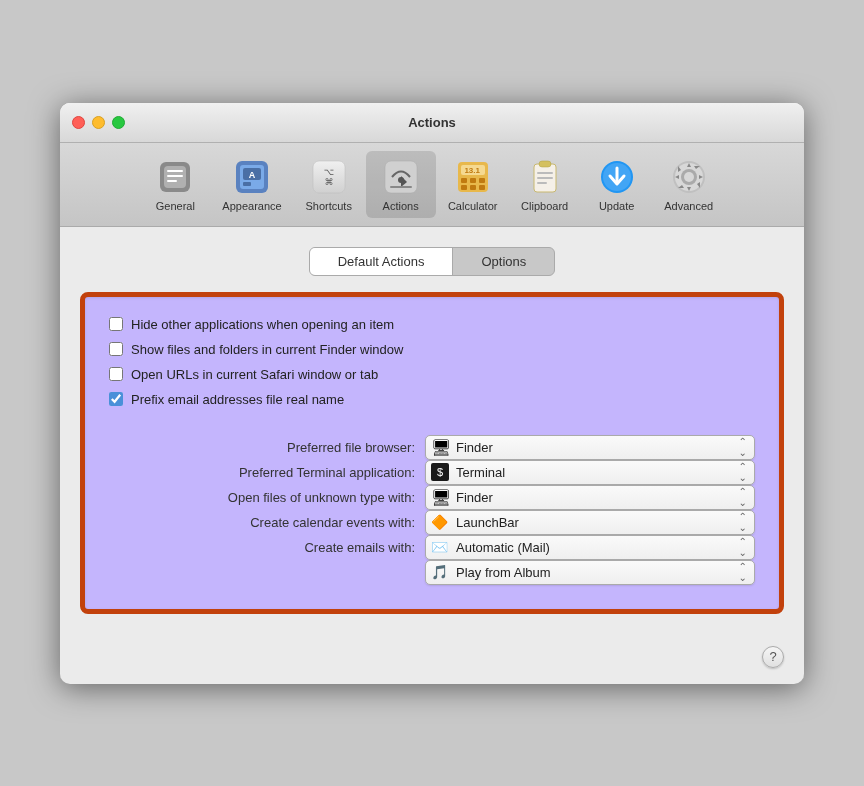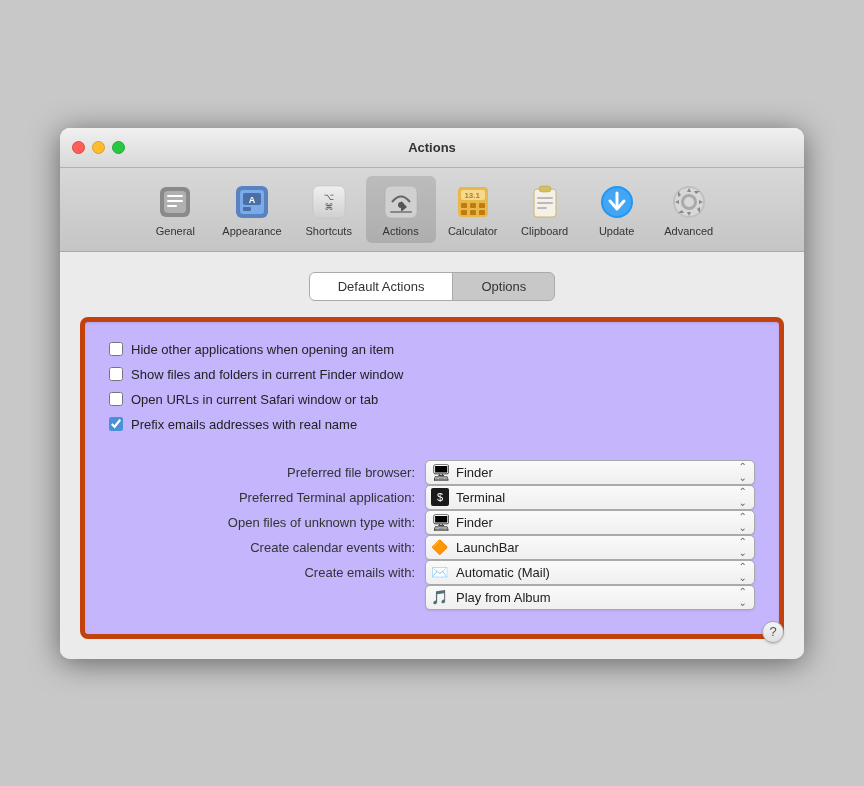--- a/index.html
+++ b/index.html
@@ -261,20 +261,21 @@
       color: #555;
       cursor: pointer;
       display: flex;
       align-items: center;
       justify-content: center;
       box-shadow: 0 1px 2px rgba(0,0,0,0.2);
     }
 
     .window-body {
       position: relative;
+      padding-bottom: 50px;
       border-radius: 14px;
     }
 
     
     .tb-icon {
       width: 38px;
       height: 38px;
     }
   </style>
 </head>
@@ -434,21 +435,21 @@
           <div class="checkbox-row">
             <input type="checkbox" id="show-files" style="">
             <label class="checkbox-label" for="show-files">Show files and folders in current Finder window</label>
           </div>
           <div class="checkbox-row">
             <input type="checkbox" id="open-urls" style="">
             <label class="checkbox-label" for="open-urls">Open URLs in current Safari window or tab</label>
           </div>
           <div class="checkbox-row">
             <input type="checkbox" id="prefix-email" checked="" style="">
-            <label class="checkbox-label" for="prefix-email">Prefix emails addresses with real name</label>
+            <label class="checkbox-label" for="prefix-email">Prefix email addresses file real name</label>
           </div>
         </div>
 
         <div class="form-section">
 
           <div class="form-row">
             <label class="form-label">Preferred file browser:</label>
             <div class="form-select-wrapper">
               <span class="select-icon">🖥</span>
               <select class="form-select">

